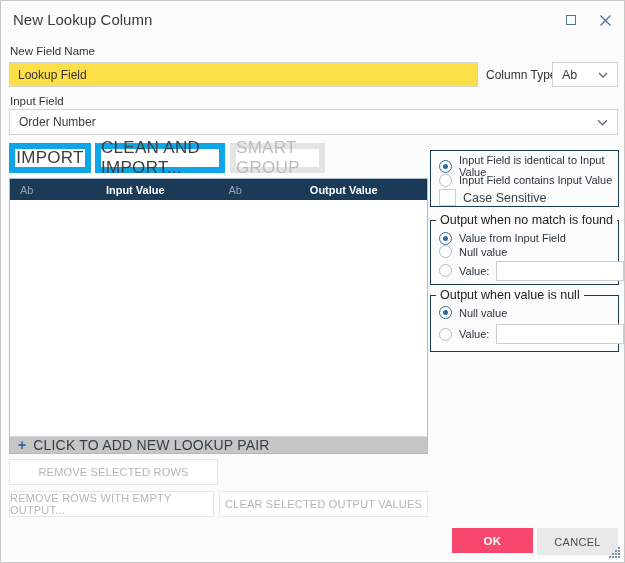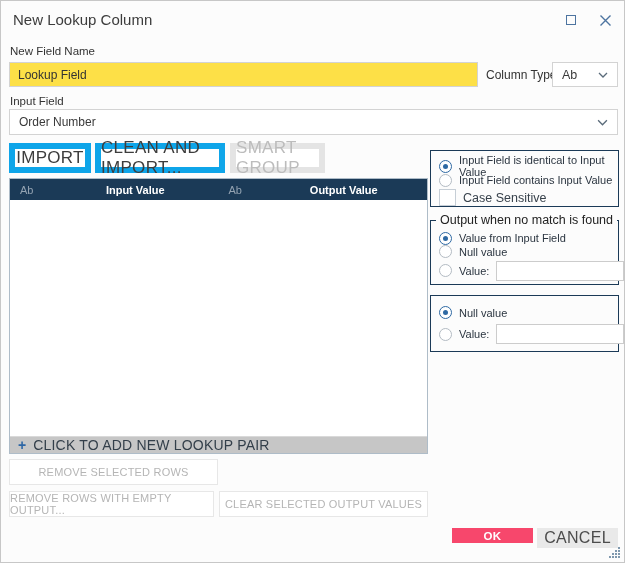--- a/index.html
+++ b/index.html
@@ -71,27 +71,27 @@
   .radio { width:13px; height:13px; border-radius:50%; border:1px solid #b3bbc3; background:#fff; flex:none; position:relative; }
   .radio.sel { border-color:#2e69a3; }
   .radio.sel::after { content:''; position:absolute; left:3px; top:3px; width:5px; height:5px; border-radius:50%; background:#2e69a3; }
   .rlbl { font-size:11px; color:#2b3540; }
   .checkbox { width:17px; height:17px; border:1px solid #c6ced6; background:#fff; flex:none; }
   .clbl { font-size:12.5px; color:#38424c; }
   .vinput { width:128px; height:20px; border:1px solid #ccc; background:#fff; font:11px "Liberation Sans",sans-serif; padding:0 5px; outline:none; }
 
   
   .ok-btn {
-    left:451px; top:527px; width:81px; height:15px; background:#f7476c;
+    left:451px; top:527px; width:81px; height:25px; background:#f7476c;
     color:#fff; font-size:11.5px; font-weight:bold; letter-spacing:.4px;
     display:flex; align-items:center; justify-content:center; cursor:default;
   }
   .cancel-btn {
-    left:536px; top:527px; width:81px; height:20px; background:#e9e9e9;
-    color:#4c4c4c; font-size:16px; letter-spacing:.3px;
+    left:536px; top:527px; width:81px; height:27px; background:#e9e9e9;
+    color:#4c4c4c; font-size:11px; letter-spacing:.3px;
     display:flex; align-items:center; justify-content:center; cursor:default;
   }
 </style>
 </head>
 <body>
 
 <div class="dialog">
 
   <div class="abs title">New Lookup Column</div>
   <div class="abs winbtn" style="left:562px;">
@@ -169,20 +169,21 @@
       <span class="rlbl">Null value</span>
     </div>
     <div class="grow" style="margin-top:2px; height:21px;">
       <span class="radio"></span>
       <span class="rlbl">Value:</span>
       <input class="vinput" value="" style="">
     </div>
   </div>
 
   <div class="abs group" style="top:294px; height:57px;">
+    <span class="legend">Output when value is null</span>
     <div class="grow" style="margin-top:10px; height:13px;">
       <span class="radio sel"></span>
       <span class="rlbl">Null value</span>
     </div>
     <div class="grow" style="margin-top:4px; height:22px;">
       <span class="radio"></span>
       <span class="rlbl">Value:</span>
       <input class="vinput" value="" style="">
     </div>
   </div>

